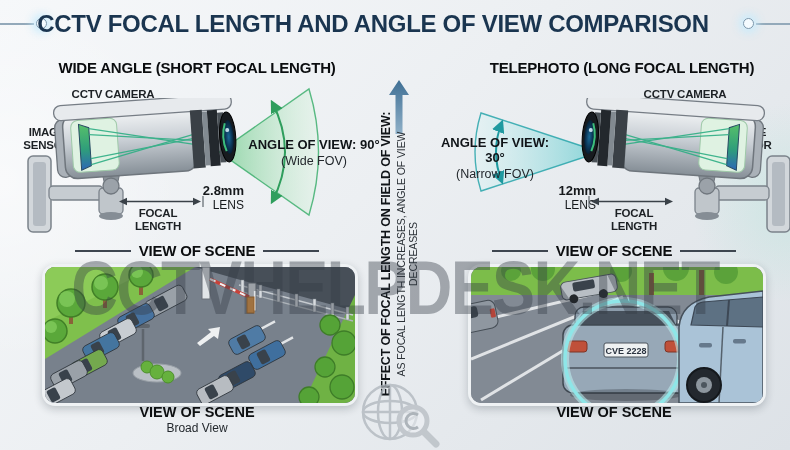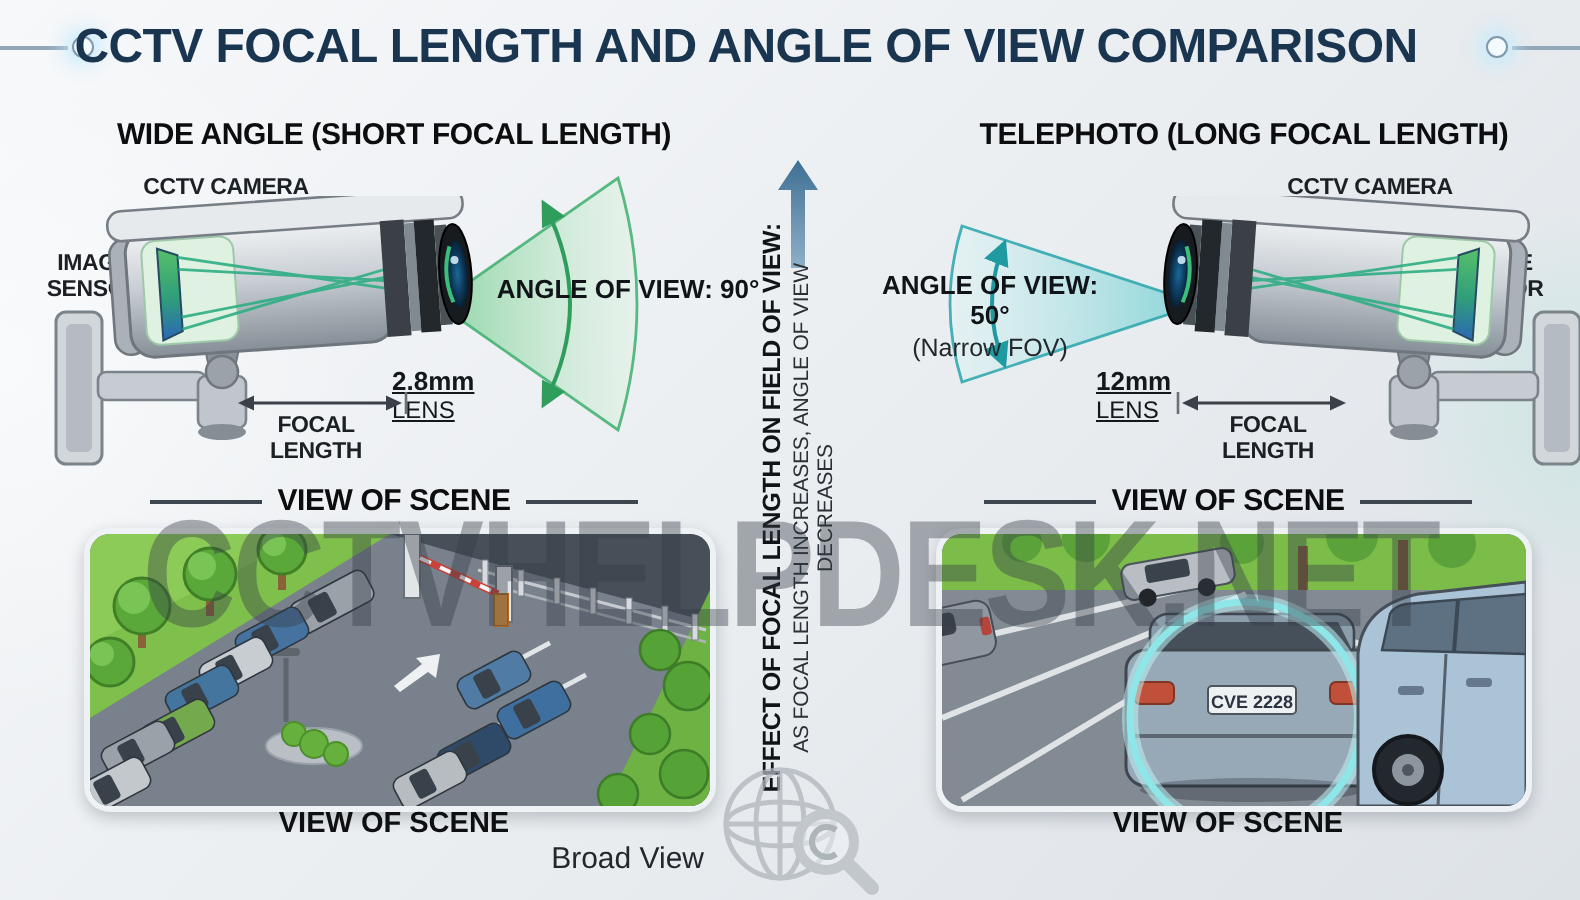--- a/index.html
+++ b/index.html
@@ -19,42 +19,42 @@
   .decor-line{top:23px;height:2px;background:#93a9ba;}
   .decor-ring{
     top:18px;width:9px;height:9px;border:1.5px solid #7e98ac;border-radius:50%;
     box-shadow:0 0 9px 4px rgba(200,235,252,.9);background:#f4fbff;
   }
   .sec-header{top:59px;width:300px;text-align:center;font-size:15px;font-weight:bold;letter-spacing:-0.2px;color:#0b0d0f;}
   .small-label{font-size:11.5px;font-weight:600;color:#1c2024;letter-spacing:-0.2px;line-height:13px;text-align:center;}
   .angle-block{text-align:center;}
   .angle-line1{font-size:13px;font-weight:bold;color:#101418;}
   .angle-line2{font-size:12.5px;color:#23282d;margin-top:2px;}
-  .lens-block{text-align:left;line-height:14px;text-decoration:underline;}
+  .lens-block{text-align:right;line-height:14px;}
   .lens-size{font-size:13px;font-weight:bold;}
   .lens-word{font-size:12px;font-weight:500;}
   .center-rotated{
     top:235px;left:248px;width:300px;height:38px;
     transform:rotate(-90deg);text-align:center;
   }
   .center-heading{font-size:12.5px;font-weight:bold;color:#101418;letter-spacing:-0.2px;}
   .center-sub{font-size:10.5px;color:#2a3036;margin-top:2px;letter-spacing:-0.1px;}
   .scene-header{top:242px;display:flex;align-items:center;justify-content:center;gap:8px;}
   .scene-header .txt{font-size:15px;font-weight:bold;letter-spacing:-0.2px;color:#0b0d0f;}
   .hline{width:56px;height:2px;background:#3e4650;}
   .scene-panel{
     top:264px;height:136px;border-radius:13px;overflow:hidden;
     border:3px solid rgba(250,252,253,.92);
     box-shadow:0 3px 8px rgba(20,30,40,.22);
     z-index:1;background:#78818c;
   }
   .scene-panel svg{display:block;}
   .caption{top:404px;text-align:center;z-index:2;}
   .caption-title{font-size:14.5px;font-weight:bold;color:#0d0f11;}
-  .caption-sub{font-size:15px;color:#23282d;margin-top:1px;text-align:right;}
+  .caption-sub{font-size:12px;color:#23282d;margin-top:1px;}
   .watermark{
     top:244px;left:0;width:790px;text-align:center;z-index:5;pointer-events:none;
     font-size:76px;font-weight:bold;letter-spacing:-2px;color:rgba(52,60,70,.40);
     transform:scaleX(0.85);white-space:nowrap;
   }
 </style>
 </head>
 <body>
 
 <div id="stage">
@@ -182,23 +182,24 @@
         <ellipse cx="206" cy="45" rx="8" ry="25" fill="#171b1f" stroke="#000" stroke-width="1"></ellipse>
         <ellipse cx="207" cy="45" rx="5" ry="17" fill="url(#gLens)"></ellipse>
         <path d="M204,31 Q199,45 204,59" stroke="#43d98b" stroke-width="2" fill="none" opacity=".85"></path>
         <circle cx="206" cy="38" r="2" fill="#cfe9f5" opacity=".9"></circle>
       </g>
     </g>
   </svg>
 
   <div class="abs angle-block" style="left:246px;top:137px;width:136px;">
     <div class="angle-line1">ANGLE OF VIEW: 90°</div>
+    <div class="angle-line2">(Wide FOV)</div>
   </div>
   <div class="abs angle-block" style="left:430px;top:135px;width:130px;">
-    <div class="angle-line1">ANGLE OF VIEW: 50°</div>
+    <div class="angle-line1">ANGLE OF VIEW: 30°</div>
     <div class="angle-line2">(Narrow FOV)</div>
   </div>
 
   <div class="abs lens-block" style="left:196px;top:184px;width:48px;">
     <div class="lens-size">2.8mm</div>
     <div class="lens-word">LENS</div>
   </div>
   <div class="abs lens-block" style="left:548px;top:184px;width:48px;">
     <div class="lens-size">12mm</div>
     <div class="lens-word">LENS</div>

